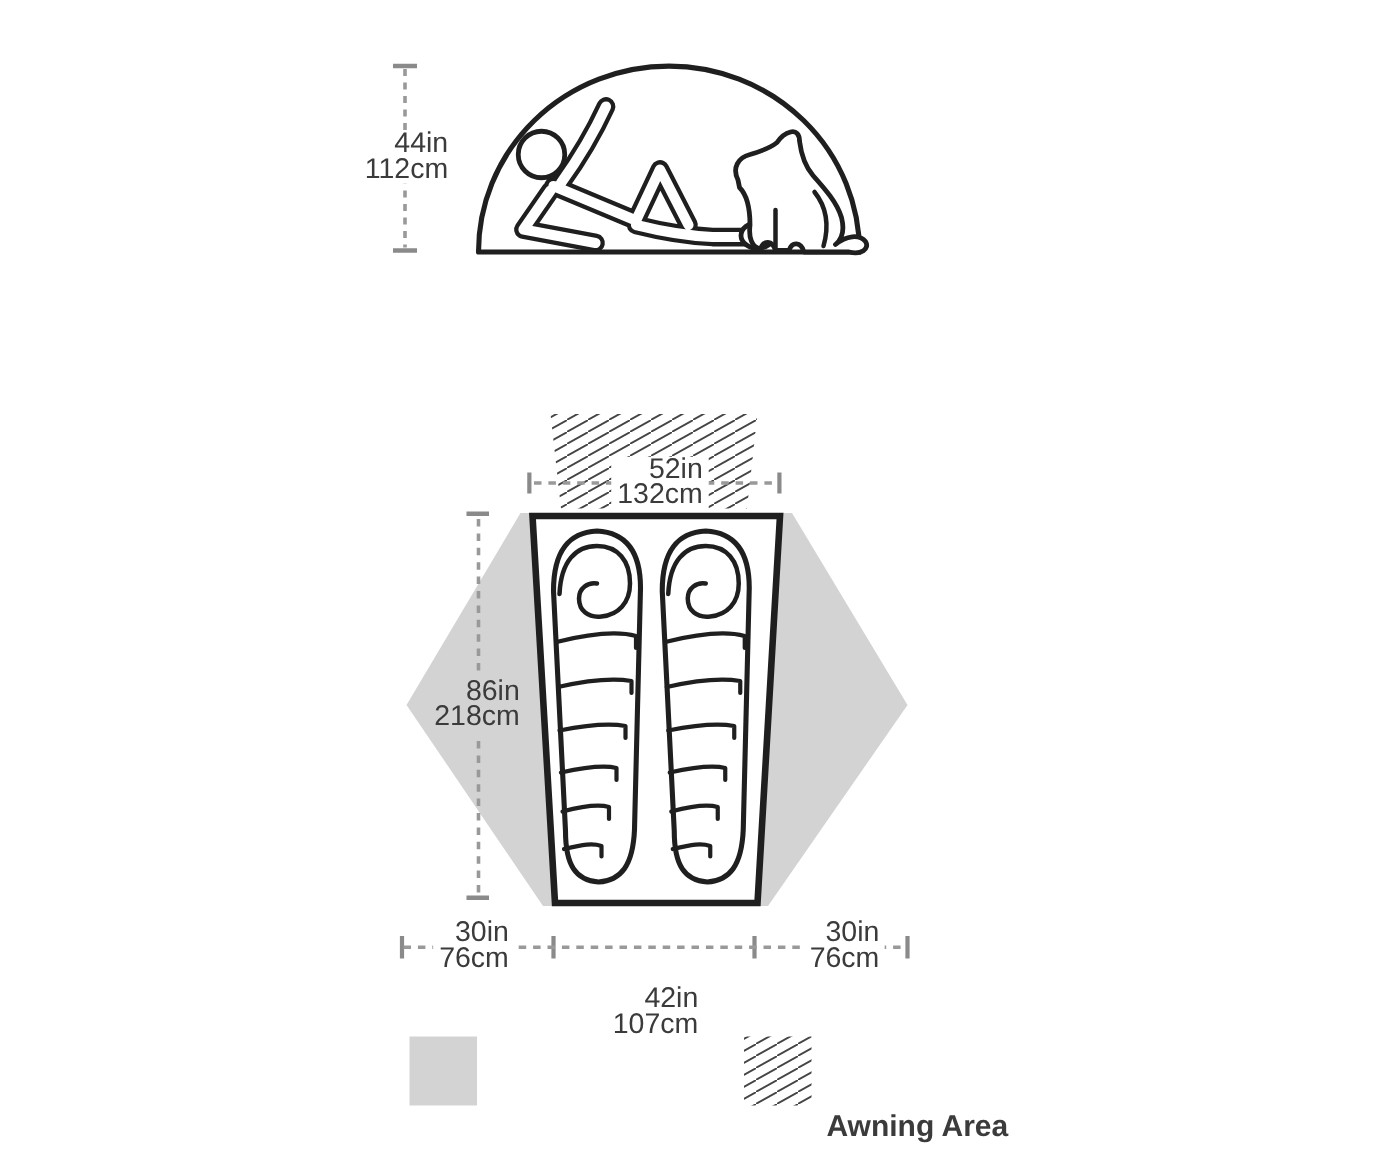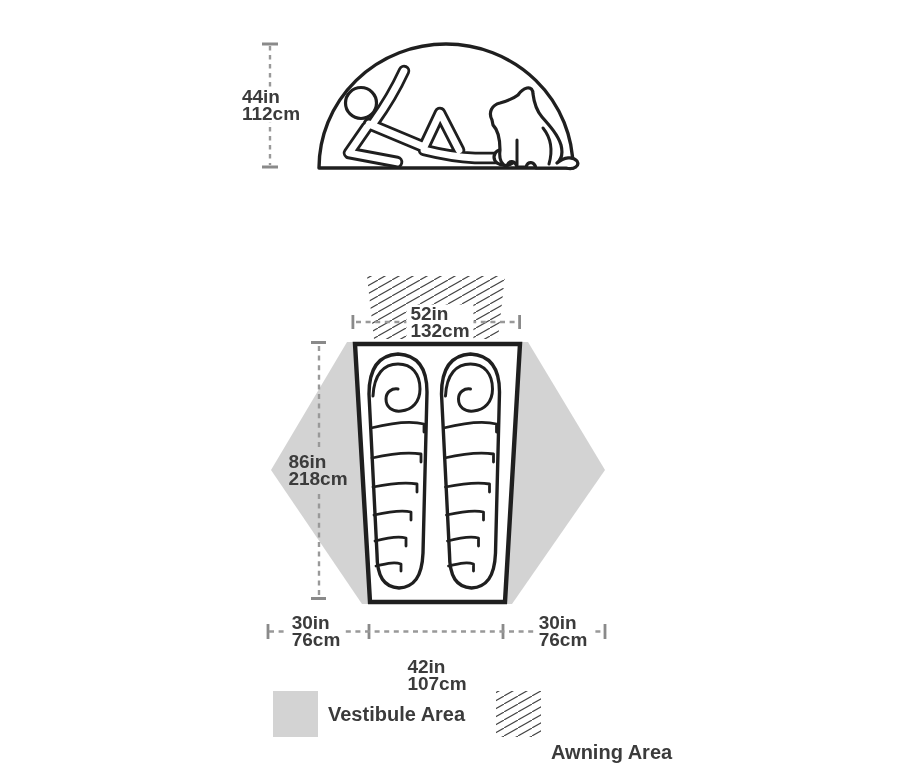--- a/index.html
+++ b/index.html
@@ -1,20 +1,20 @@
 <!DOCTYPE html>
 <html><head>
 <meta charset="utf-8">
 <style>
   html,body{margin:0;padding:0;background:#fff;}
   #canvas{position:relative;width:916px;height:780px;background:#fff;overflow:hidden;
           font-family:"Liberation Sans","DejaVu Sans",sans-serif;}
   #diagram-svg{position:absolute;left:0;top:0;}
-  .lbl{position:absolute;transform:translate(-50%,-50%);text-align:left;
-       font-weight:700;font-size:19px;line-height:16.5px;color:#3b3b3b;white-space:nowrap;}
+  .lbl{position:absolute;transform:translate(-50%,-50%);text-align:right;
+       font-weight:400;font-size:19px;line-height:16.5px;color:#3b3b3b;white-space:nowrap;}
   .lbl span{display:block;}
   .bg{background:#fff;padding:1px 4px;}
   .legend-lbl{position:absolute;transform:translateY(-50%);font-weight:600;
               font-size:20px;color:#3b3b3b;white-space:nowrap;}
 </style>
 </head>
 <body>
 
 <div id="canvas">
 
@@ -117,16 +117,15 @@
   <div class="lbl bg" style="left:437px;top:631px;margin-top:44px;">
     <span>42in</span>
     <span>107cm</span>
   </div>
 
   <div class="lbl bg" style="left:563px;top:631px;">
     <span>30in</span>
     <span>76cm</span>
   </div>
 
-  <div class="legend-lbl" style="left:328px;top:714px;">Vestibule Area</div>
   <div class="legend-lbl" style="left:551px;top:752px;">Awning Area</div>
 
 </div>
 
 </body></html>

